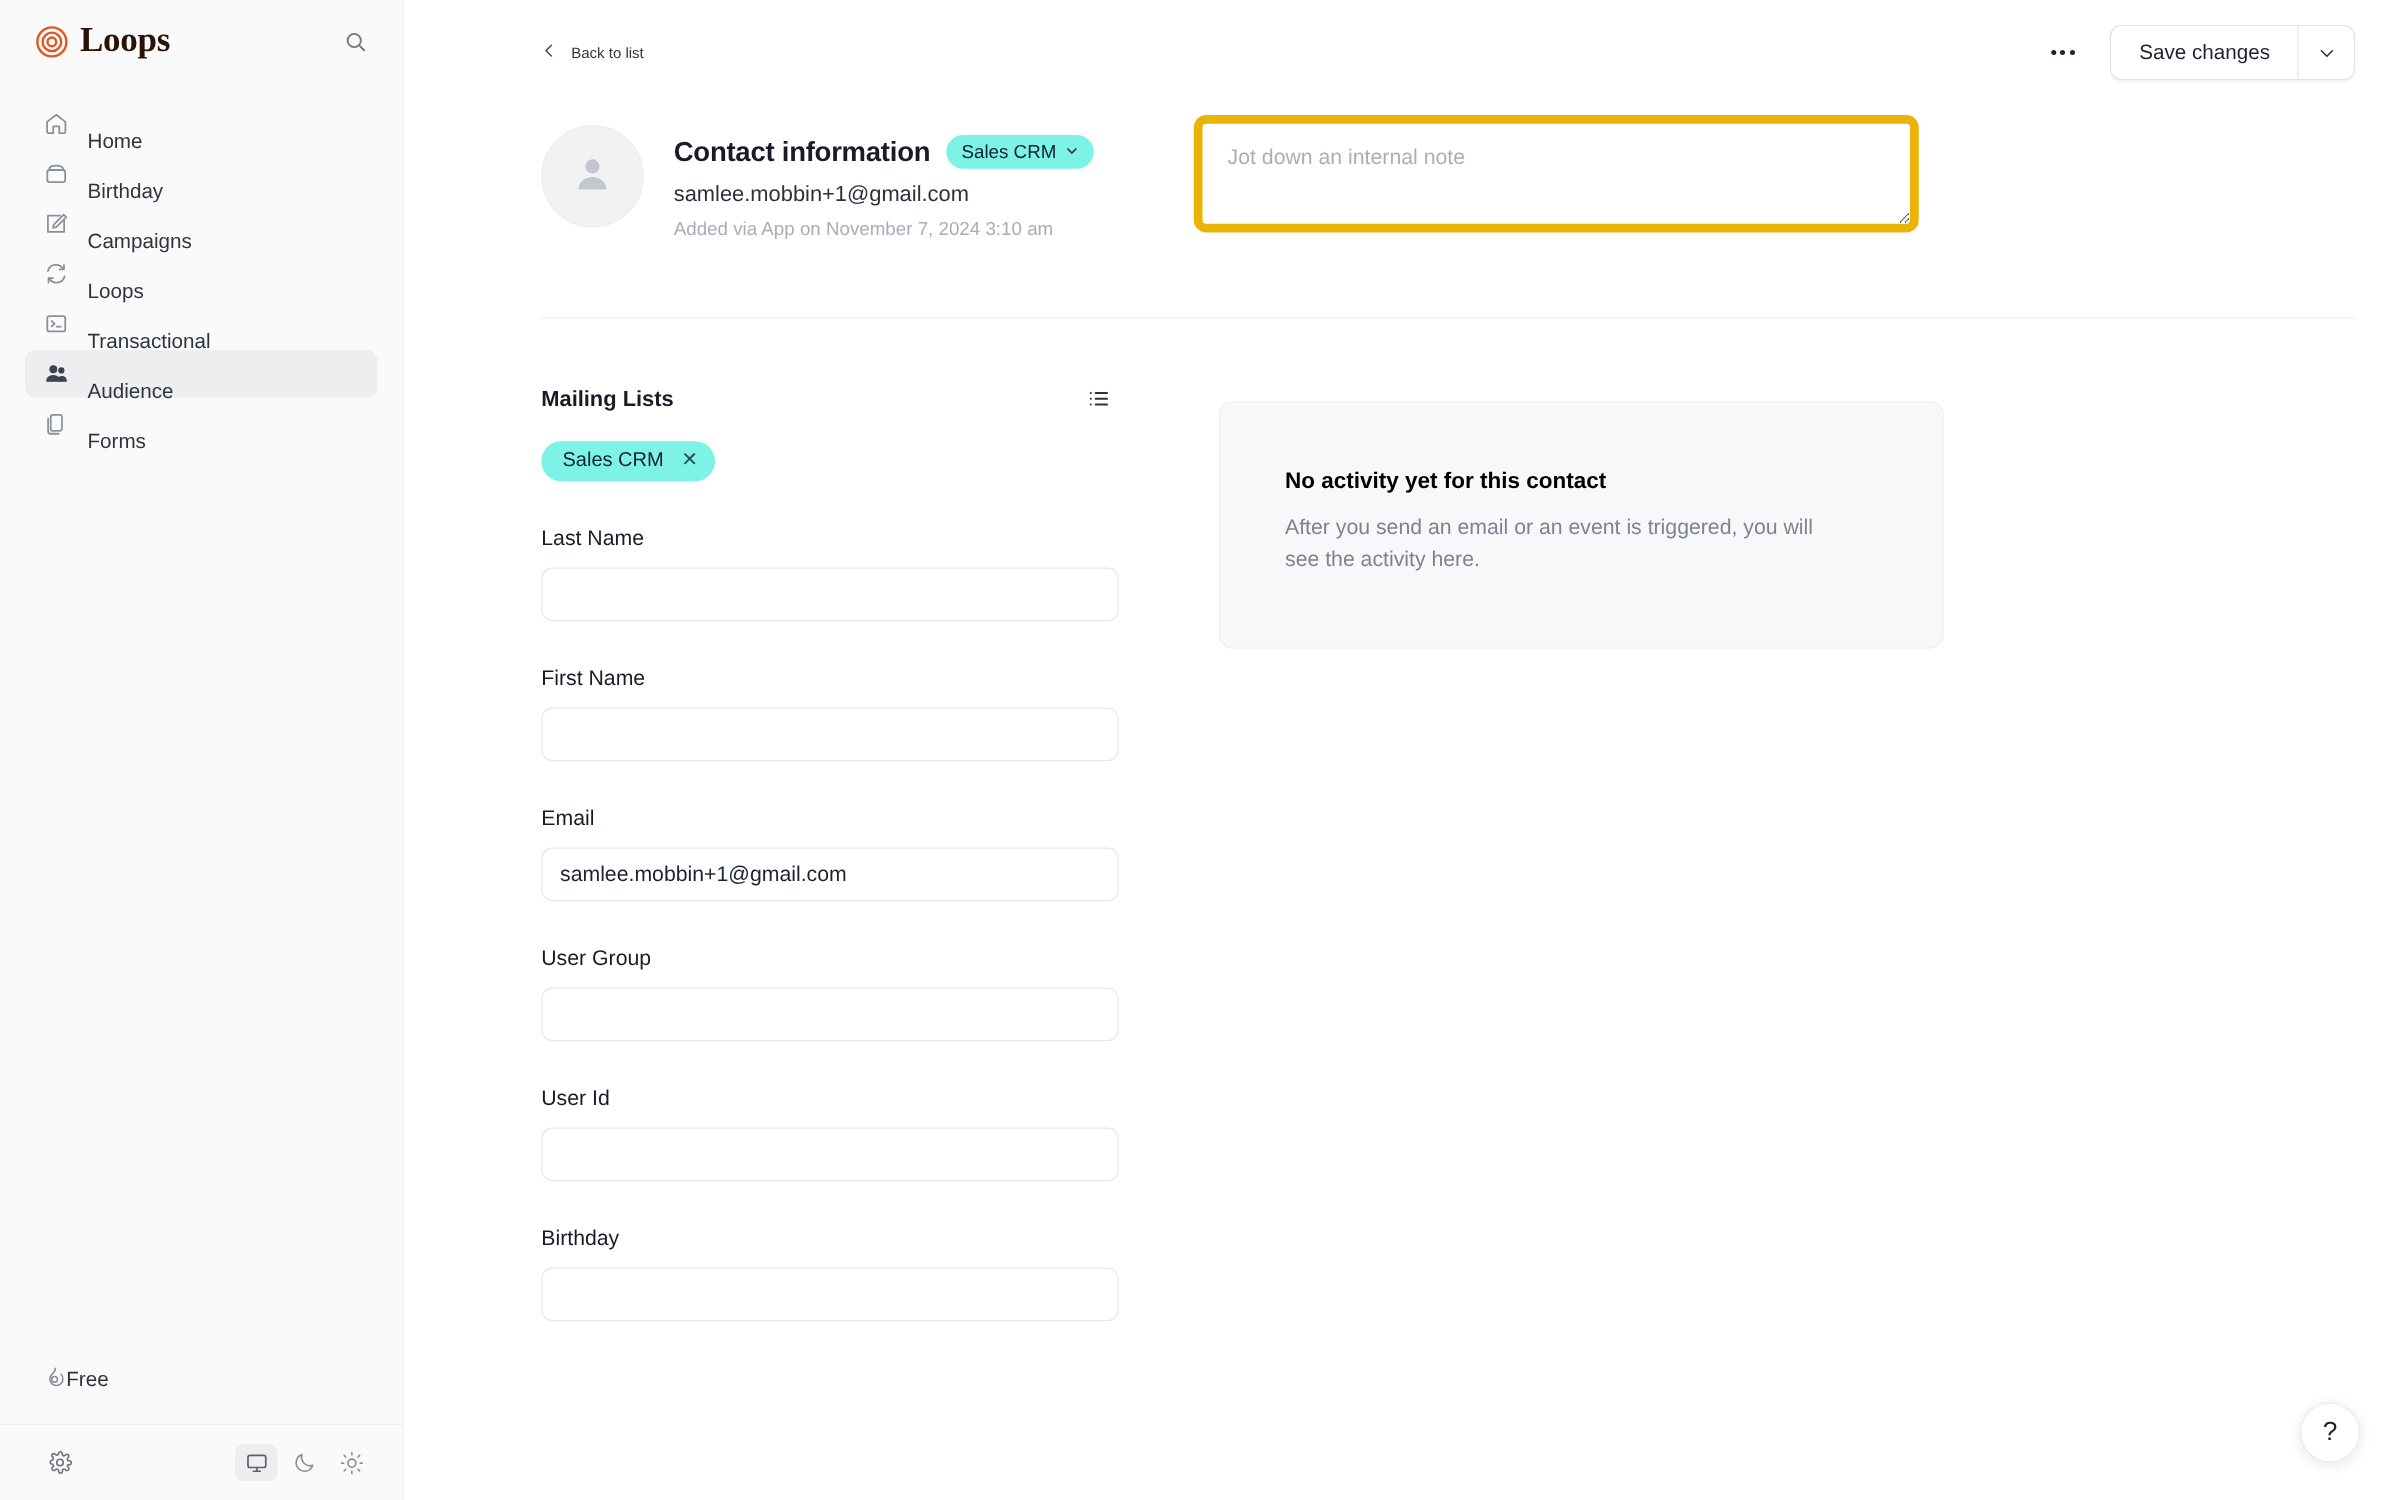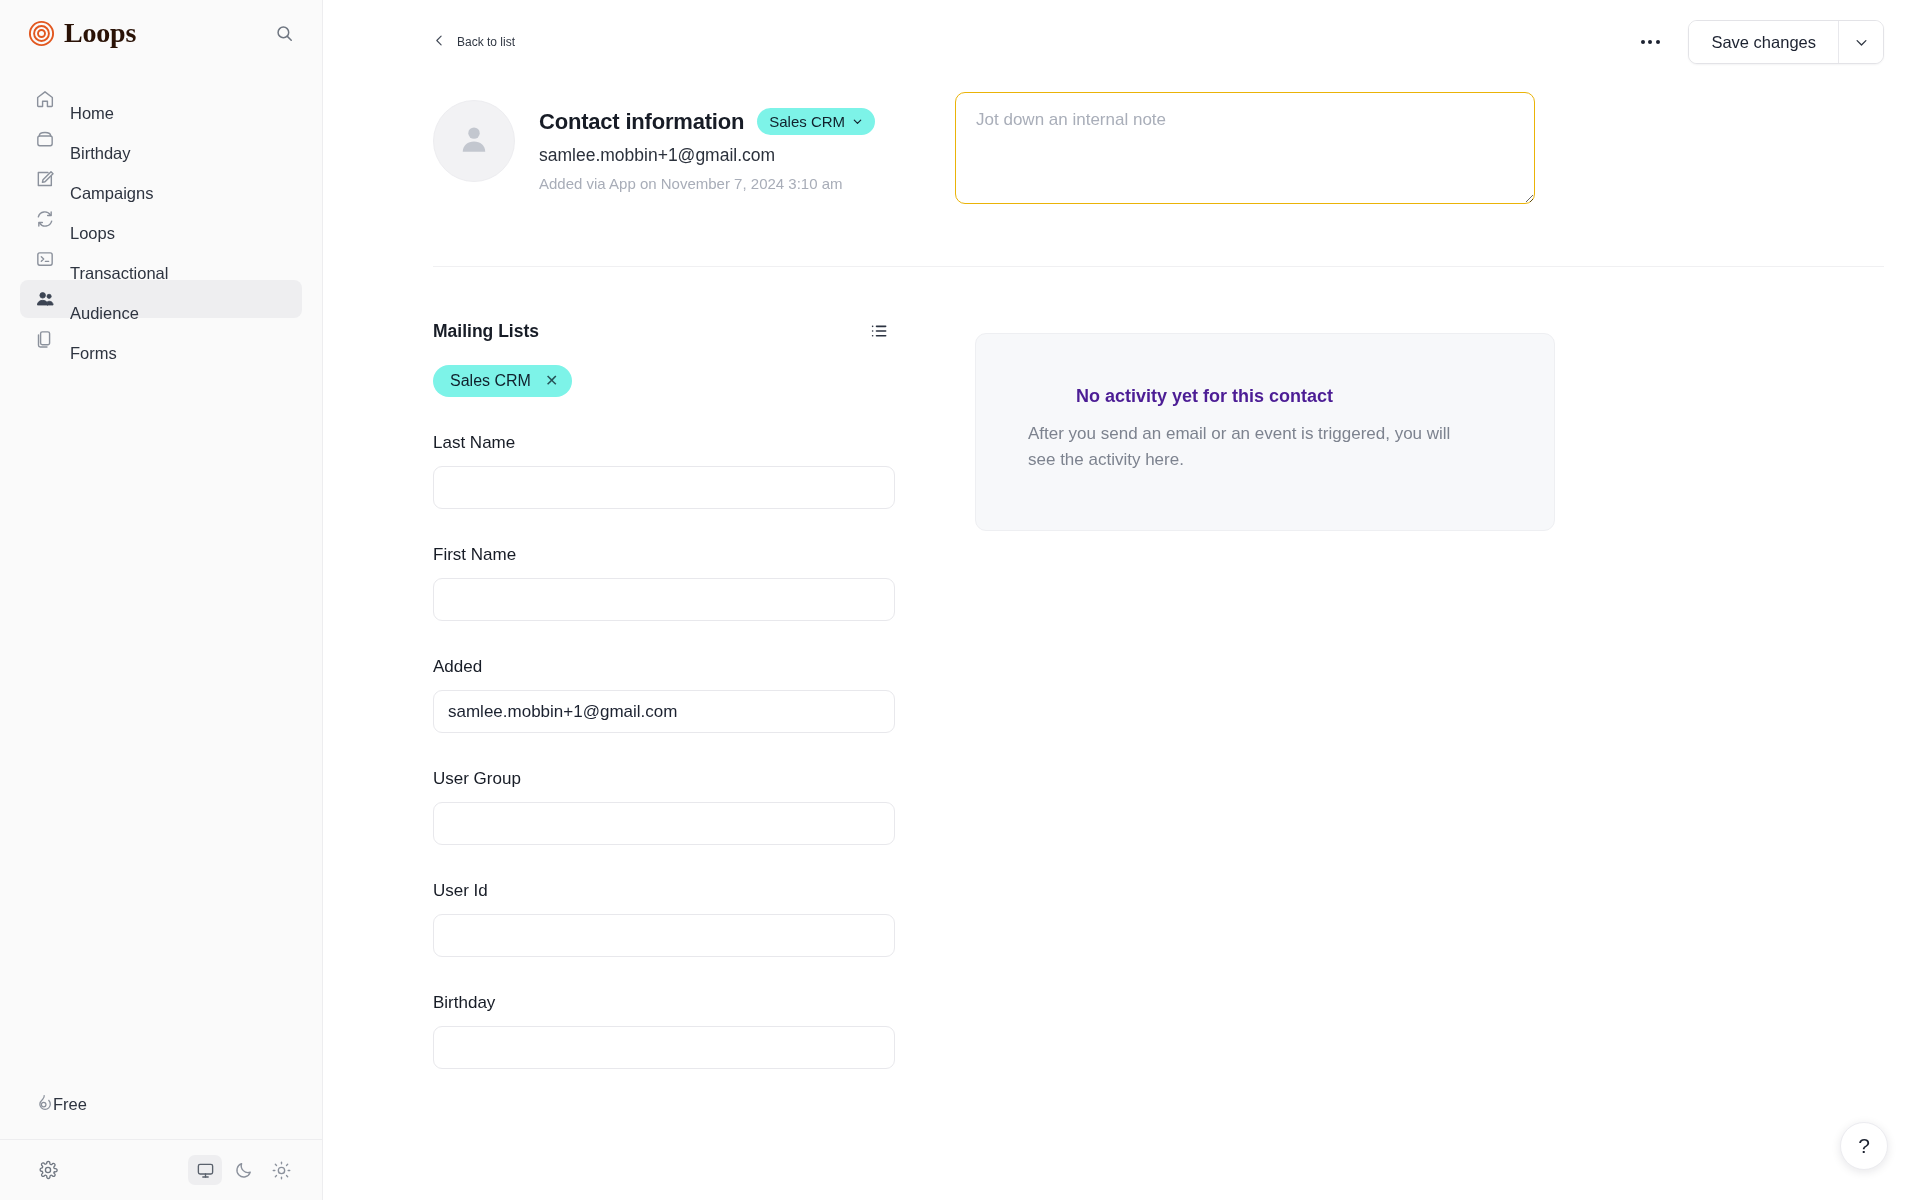--- a/index.html
+++ b/index.html
@@ -131,22 +131,22 @@
     display: inline-flex; align-items: center; gap: 7px;
     background: #7df3e8; color: #10202c;
     padding: 5px 12px; border-radius: 999px;
     font-size: 15px; font-weight: 500; cursor: pointer;
   }
   .contact-email { font-size: 17.5px; color: #2b313c; margin-top: 10px; }
   .contact-added { font-size: 15px; color: #a8adb8; margin-top: 9px; }
 
   .note-box { flex: 0 0 580px; padding-top: 8px; }
   .note-area {
-    width: 580px; height: 112px;
-    border: 1px solid #eab308; border-radius: 10px;
+    width: 580px; height: 94px;
+    border: 7px solid #eab308; border-radius: 10px;
     padding: 17px 20px; font-size: 17px; color: #1c2230;
     font-family: inherit; resize: vertical; background: #fff;
     outline: none; display: block;
   }
   .note-area::placeholder { color: #a9aeb9; }
 
   .divider { height: 1px; background: #f0f0f2; margin: 62px 0 0 0; }
 
   
   .lower { display: flex; gap: 80px; padding-top: 48px; align-items: flex-start; }
@@ -179,21 +179,21 @@
     border: 1px solid #e8e8ec; border-radius: 9px;
     padding: 0 14px; font-size: 17px; color: #1c2230;
     font-family: inherit; background: #fff; outline: none;
   }
 
   .activity-card {
     width: 580px; background: #f7f8fa;
     border: 1px solid #eeeff2; border-radius: 11px;
     padding: 52px 52px 56px 52px;
   }
-  .activity-title { font-size: 18px; font-weight: 700; color: #4c1d95; margin-left: 48px; }
+  .activity-title { font-size: 18px; font-weight: 700; color: #000000; }
   .activity-sub { font-size: 17px; color: #7d838f; margin-top: 14px; line-height: 1.55; max-width: 450px; }
 
   .help-fab {
     position: absolute; right: 32px; bottom: 30px;
     width: 48px; height: 48px; border-radius: 50%;
     background: #fff; border: 1px solid #ececf0;
     box-shadow: 0 2px 10px rgba(16,24,40,.10);
     display: flex; align-items: center; justify-content: center;
     font-size: 21px; color: #1c2230; cursor: pointer;
   }
@@ -447,21 +447,21 @@
             <label class="field-label">Last Name</label>
             <input class="field-input" type="text" value="" style="">
           </div>
 
           <div class="field">
             <label class="field-label">First Name</label>
             <input class="field-input" type="text" value="" style="">
           </div>
 
           <div class="field">
-            <label class="field-label">Added</label>
+            <label class="field-label">Email</label>
             <input class="field-input" type="text" value="samlee.mobbin+1@gmail.com" style="">
           </div>
 
           <div class="field">
             <label class="field-label">User Group</label>
             <input class="field-input" type="text" value="" style="">
           </div>
 
           <div class="field">
             <label class="field-label">User Id</label>

